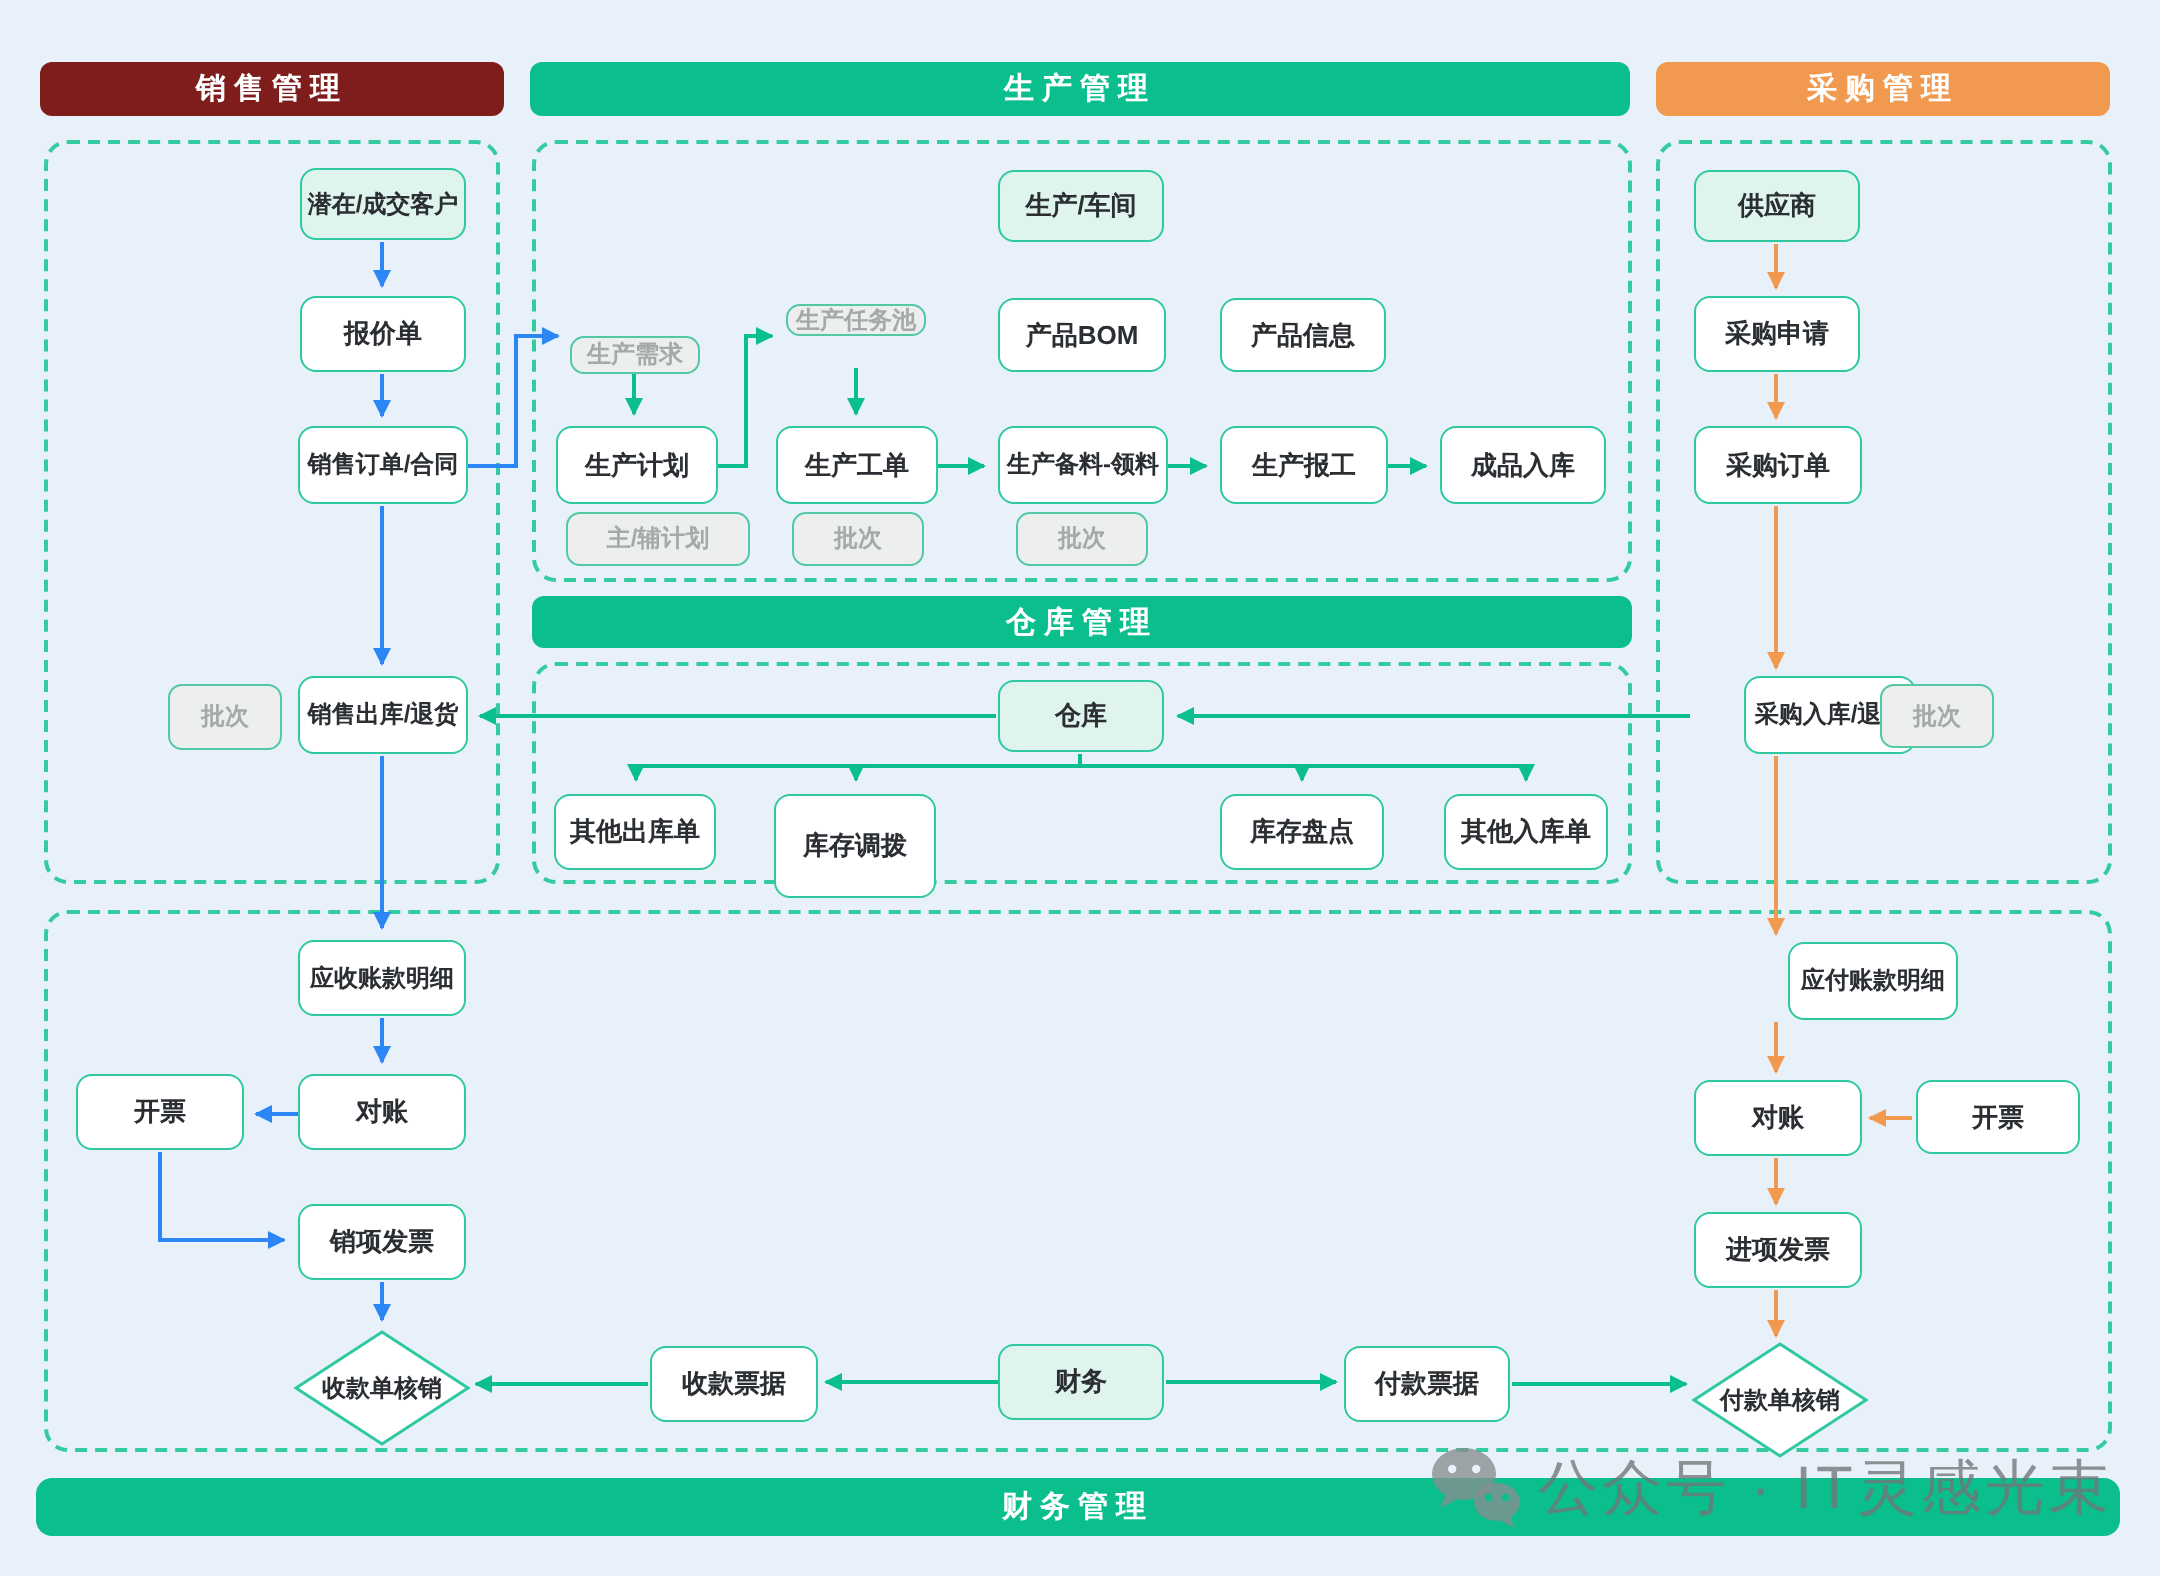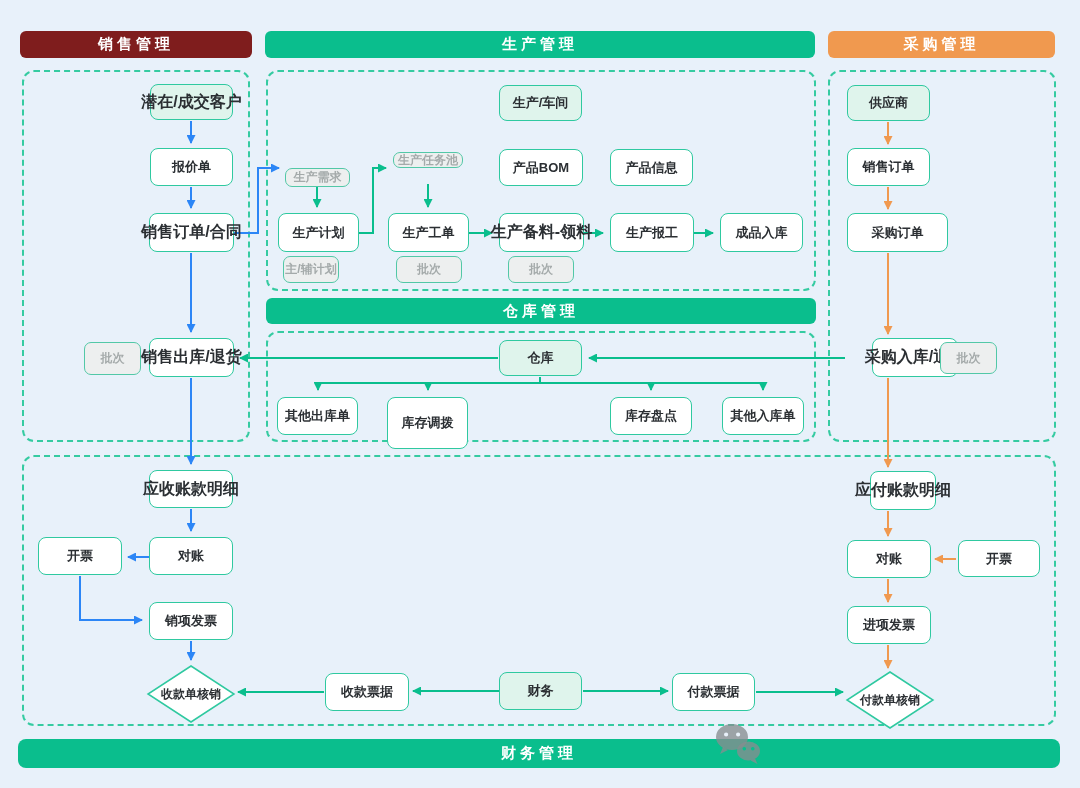--- a/index.html
+++ b/index.html
@@ -21,21 +21,21 @@
     background:transparent;box-sizing:border-box;
   }
   svg.wires{position:absolute;left:0;top:0;z-index:2;}
   .node{
     position:absolute;z-index:3;background:#fff;
     border:1.5px solid #2FC9A0;border-radius:8px;box-sizing:border-box;
     display:flex;align-items:center;justify-content:center;
     font-size:13px;font-weight:600;color:#2b2f33;white-space:nowrap;
   }
   .node.lg{background:#DFF4EC;}
-  .node.sm{font-size:16px;}
+  .node.sm{font-size:12px;}
   .node.tag{
     background:#EDEFEF;color:#A4AAAA;font-size:12px;font-weight:600;
     border:1px solid #52C8A7;border-radius:7px;
   }
   .dlabel{
     position:absolute;z-index:4;display:flex;align-items:center;justify-content:center;
     font-size:12px;font-weight:600;color:#2b2f33;white-space:nowrap;background:transparent;
   }
   .watermark{
     position:absolute;z-index:6;left:715px;top:720px;width:350px;height:48px;
@@ -129,40 +129,40 @@
 <div class="node" style="left:149px;top:537px;width:84px;height:38px">对账</div>
 <div class="node" style="left:149px;top:602px;width:84px;height:38px">销项发票</div>
 <div class="dlabel" style="left:148px;top:666px;width:86px;height:56px">收款单核销</div>
 
 <div class="node lg" style="left:499px;top:85px;width:83px;height:36px">生产/车间</div>
 <div class="node tag" style="left:285px;top:168px;width:65px;height:19px">生产需求</div>
 <div class="node tag" style="left:393px;top:152px;width:70px;height:16px">生产任务池</div>
 <div class="node" style="left:499px;top:149px;width:84px;height:37px">产品BOM</div>
 <div class="node" style="left:610px;top:149px;width:83px;height:37px">产品信息</div>
 <div class="node" style="left:278px;top:213px;width:81px;height:39px">生产计划</div>
-<div class="node tag" style="left:283px;top:256px;width:56px;height:27px">主/辅计划</div>
+<div class="node tag" style="left:283px;top:256px;width:92px;height:27px">主/辅计划</div>
 <div class="node" style="left:388px;top:213px;width:81px;height:39px">生产工单</div>
 <div class="node tag" style="left:396px;top:256px;width:66px;height:27px">批次</div>
 <div class="node sm" style="left:499px;top:213px;width:85px;height:39px">生产备料-领料</div>
 <div class="node tag" style="left:508px;top:256px;width:66px;height:27px">批次</div>
 <div class="node" style="left:610px;top:213px;width:84px;height:39px">生产报工</div>
 <div class="node" style="left:720px;top:213px;width:83px;height:39px">成品入库</div>
 
 <div class="node lg" style="left:499px;top:340px;width:83px;height:36px">仓库</div>
 <div class="node" style="left:277px;top:397px;width:81px;height:38px">其他出库单</div>
 <div class="node" style="left:387px;top:397px;width:81px;height:52px">库存调拨</div>
 <div class="node" style="left:610px;top:397px;width:82px;height:38px">库存盘点</div>
 <div class="node" style="left:722px;top:397px;width:82px;height:38px">其他入库单</div>
 
 <div class="node lg" style="left:847px;top:85px;width:83px;height:36px">供应商</div>
-<div class="node" style="left:847px;top:148px;width:83px;height:38px">销售订单</div>
-<div class="node" style="left:847px;top:213px;width:101px;height:39px">采购订单</div>
+<div class="node" style="left:847px;top:148px;width:83px;height:38px">采购申请</div>
+<div class="node" style="left:847px;top:213px;width:84px;height:39px">采购订单</div>
 <div class="node sm" style="left:872px;top:338px;width:86px;height:39px">采购入库/退货</div>
 <div class="node tag" style="left:940px;top:342px;width:57px;height:32px">批次</div>
-<div class="node sm" style="left:870px;top:471px;width:66px;height:39px">应付账款明细</div>
+<div class="node sm" style="left:894px;top:471px;width:85px;height:39px">应付账款明细</div>
 <div class="node" style="left:847px;top:540px;width:84px;height:38px">对账</div>
 <div class="node" style="left:958px;top:540px;width:82px;height:37px">开票</div>
 <div class="node" style="left:847px;top:606px;width:84px;height:38px">进项发票</div>
 <div class="dlabel" style="left:847px;top:672px;width:86px;height:56px">付款单核销</div>
 
 <div class="node" style="left:325px;top:673px;width:84px;height:38px">收款票据</div>
 <div class="node lg" style="left:499px;top:672px;width:83px;height:38px">财务</div>
 <div class="node" style="left:672px;top:673px;width:83px;height:38px">付款票据</div>
 
 <div class="watermark">
@@ -171,13 +171,14 @@
       <path d="M1,14 a16,13 0 1 0 32,0 a16,13 0 1 0 -32,0 Z
                M9,11.5 a2.1,2.1 0 1 0 4.2,0 a2.1,2.1 0 1 0 -4.2,0 Z
                M21,11.5 a2.1,2.1 0 1 0 4.2,0 a2.1,2.1 0 1 0 -4.2,0 Z"></path>
       <path d="M8,24 L5,31 L13,27 Z"></path>
       <path d="M22,28 a11.5,9.5 0 1 0 23,0 a11.5,9.5 0 1 0 -23,0 Z
                M27.5,25.8 a1.8,1.8 0 1 0 3.6,0 a1.8,1.8 0 1 0 -3.6,0 Z
                M36,25.8 a1.8,1.8 0 1 0 3.6,0 a1.8,1.8 0 1 0 -3.6,0 Z"></path>
       <path d="M40,35.5 L42.5,41 L35.5,37.5 Z"></path>
     </g>
   </svg>
+  <span class="wm-text">公众号 · IT灵感光束</span>
 </div>
 
 </body></html>

